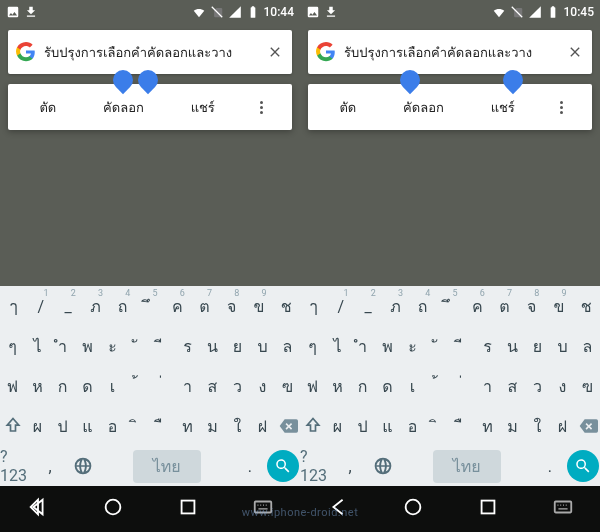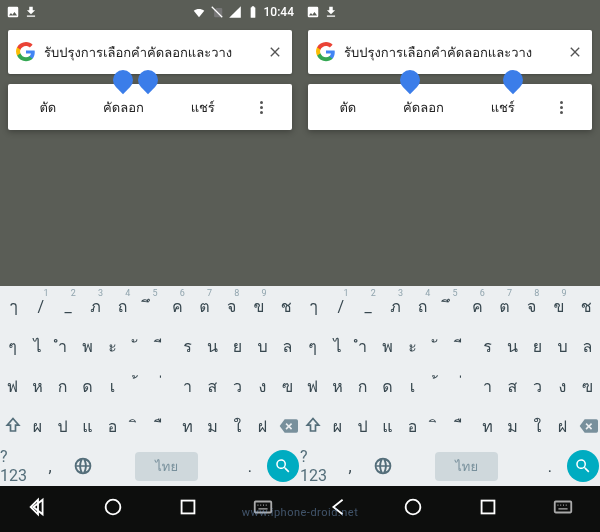--- a/index.html
+++ b/index.html
@@ -38,21 +38,21 @@
   .s2{width:220px;height:220px;left:40px;top:90px;background:conic-gradient(from 90deg,#e36a43 0 60deg,#f1c24b 60deg 130deg,#59b068 130deg 200deg,#4797bd 200deg 260deg,#e4e6e8 260deg 320deg,#e36a43 320deg 360deg);}
   .s2::after{content:"";position:absolute;inset:55px;border-radius:50%;background:conic-gradient(from 200deg,#e36a43,#f1c24b,#59b068,#4797bd,#e4e6e8,#e36a43);}
 
   
   .kbd { position:absolute; bottom:46px; left:0; right:0; background:#eceff1; }
   .krow { display:flex; height:40px; }
   .key { flex:1; display:flex; align-items:center; justify-content:center; font-size:16px; color:#37474f; position:relative; }
   .key .sup { position:absolute; top:2px; right:6px; font-size:9px; color:#90a4ae;}
   .key.fn { color:#546e7a; font-size:16px;}
   .key.space { flex:4; }
-  .key.space .pill{background:#cfd8dc;border-radius:4px;padding:4px 20px;font-size:13px;color:#78909c;}
+  .key.space .pill{background:#cfd8dc;border-radius:4px;padding:4px 20px;font-size:16px;color:#78909c;}
   .key svg{width:20px;height:20px;fill:#546e7a;}
   .key.search{flex:1;}
   .key.search .circ{width:32px;height:32px;border-radius:50%;background:#00acc1;display:flex;align-items:center;justify-content:center;}
   .key.search svg{fill:#fff;width:18px;height:18px;}
   .key.bksp svg{fill:#78909c;}
 
   
   .nav { position:absolute; bottom:0; left:0; right:0; height:46px; background:rgba(0,0,0,0.85); display:flex; align-items:center; justify-content:space-around;}
   .nav svg{width:22px;height:22px;fill:#fff;}
   .nav .dim svg{fill:#aaa;}
@@ -256,20 +256,44 @@
             <svg viewBox="0 0 24 24">
               <path d="M21 19V5a2 2 0 0 0-2-2H5a2 2 0 0 0-2 2v14a2 2 0 0 0 2 2h14a2 2 0 0 0 2-2zM8.5 13.5l2.5 3 3.5-4.5L19 18H5l3.5-4.5z"></path>
             </svg>
           </span>
         <span class="ico">
             <svg viewBox="0 0 24 24">
               <path d="M19 9h-4V3H9v6H5l7 7 7-7zM5 18v2h14v-2H5z"></path>
             </svg>
           </span>
       </div>
+      <div class="right">
+        <span class="ico">
+            <svg viewBox="0 0 24 24">
+              <path d="M12 21l9-11c-5-4-13-4-18 0l9 11z"></path>
+            </svg>
+          </span>
+        <span class="ico grayed">
+            <svg viewBox="0 0 24 24">
+              <path d="M19 5h-8L7 9v10a2 2 0 0 0 2 2h10a2 2 0 0 0 2-2V7a2 2 0 0 0-2-2z" fill="#777"></path>
+              <path d="M3 3l18 18" stroke="#fff" stroke-width="2"></path>
+            </svg>
+          </span>
+        <span class="ico">
+            <svg viewBox="0 0 24 24">
+              <path d="M2 22h20V2z"></path>
+            </svg>
+          </span>
+        <span class="ico">
+            <svg viewBox="0 0 24 24">
+              <path d="M15 4h-1V2h-4v2H9a1 1 0 0 0-1 1v16a1 1 0 0 0 1 1h6a1 1 0 0 0 1-1V5a1 1 0 0 0-1-1z"></path>
+            </svg>
+          </span>
+        <span>10:45</span>
+      </div>
     </div>
 
     <div class="wall">
       <div class="candy">
           <div class="swirl s1"></div>
           <div class="swirl s2"></div>
         </div>
     </div>
 
     <div class="searchbar">

